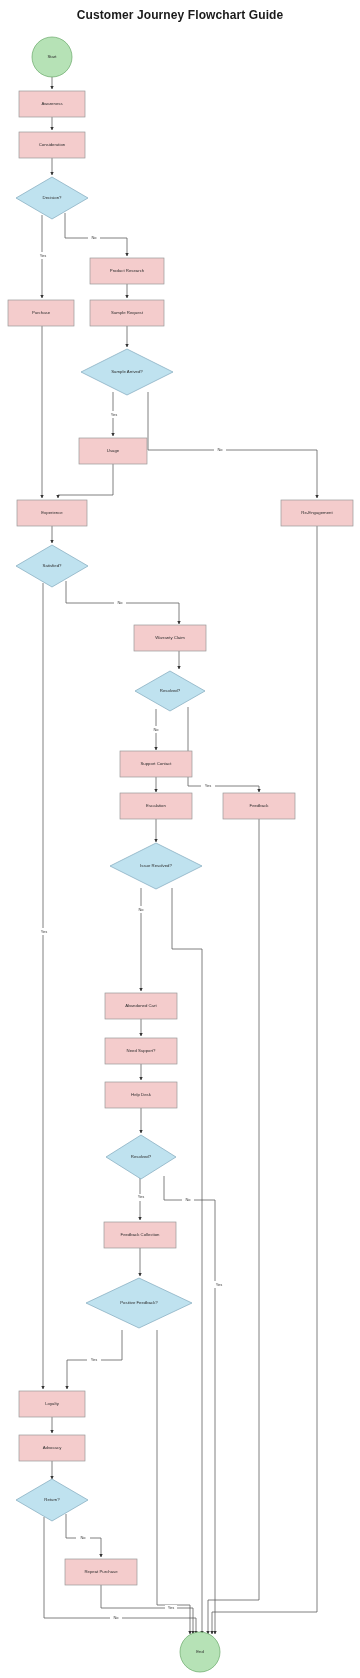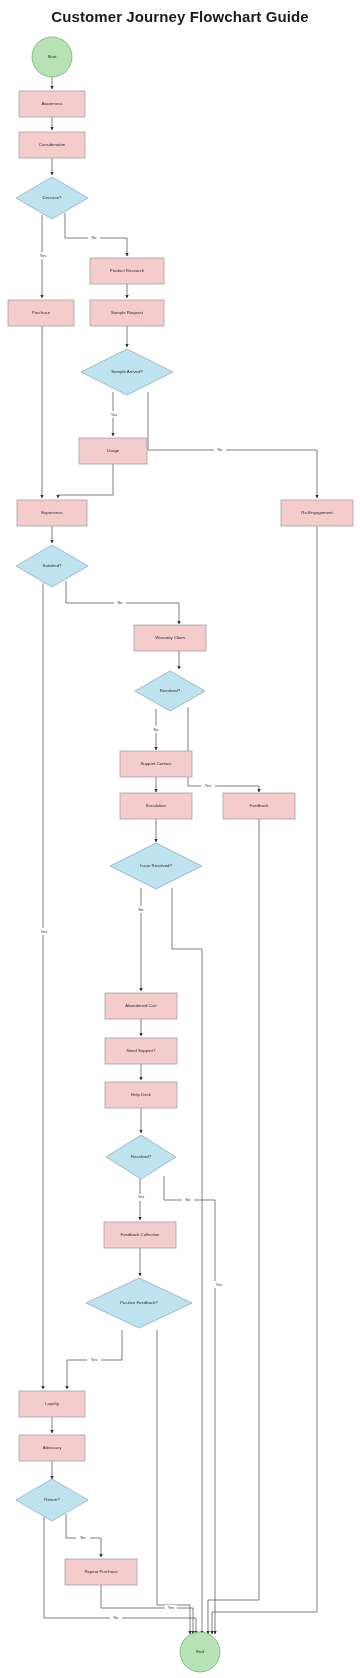--- a/index.html
+++ b/index.html
@@ -14,21 +14,21 @@
     height: 1678px;
     position: relative;
     overflow: hidden;
   }
   #chart-title {
     position: absolute;
     left: 0;
     top: 8px;
     width: 360px;
     text-align: center;
-    font-size: 15px;
+    font-size: 12px;
     font-weight: bold;
     color: #1a1a1a;
     letter-spacing: 0.1px;
   }
   #flow-svg {
     position: absolute;
     left: 0;
     top: 0;
   }
   .node-text {

